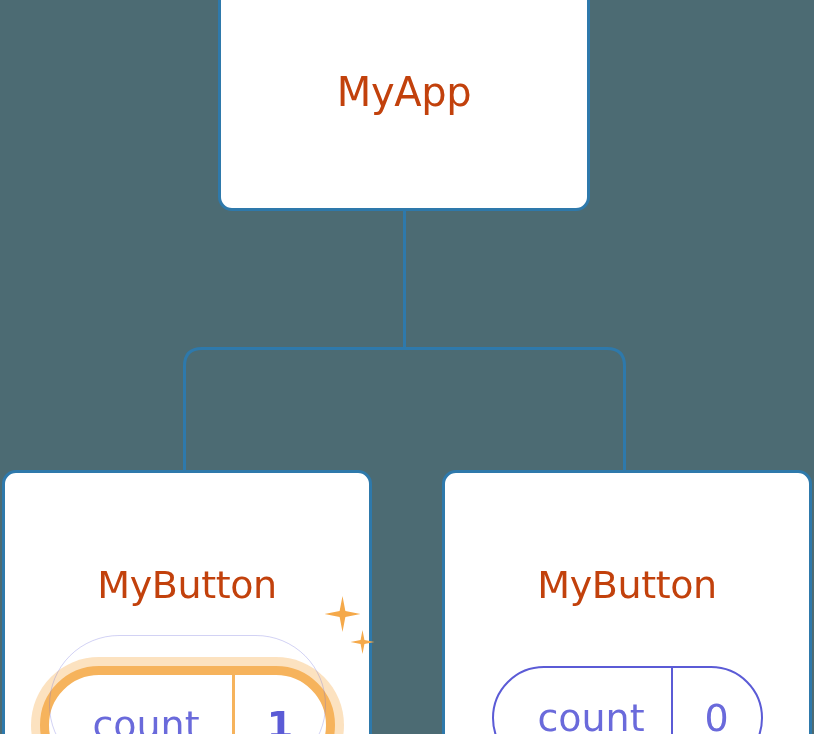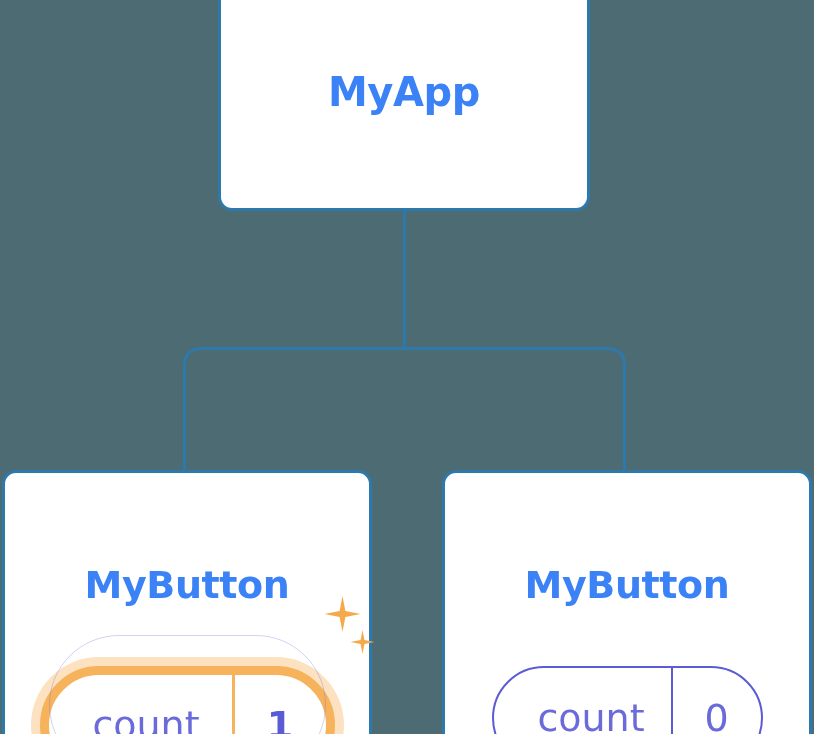--- a/index.html
+++ b/index.html
@@ -58,23 +58,23 @@
     align-items: center;
     justify-content: flex-start;
     padding-top: 48px;
     box-sizing: border-box;
   }
 
   .node-child-left  { left: 2px;   top: 470px; }
   .node-child-right { left: 442px; top: 470px; }
 
   .node-title {
-    color: #3b82f6;
+    color: #c2410c;
     font-size: 39px;
-    font-weight: 700;
+    font-weight: 400;
     letter-spacing: -0.4px;
     line-height: 1;
     white-space: nowrap;
   }
   .node-root .node-title { font-size: 40px; }
   .node-child .node-title { font-size: 38px; margin-bottom: 22px; margin-top: 45px; }
 
   
   .pill-wrap {
     position: relative;

